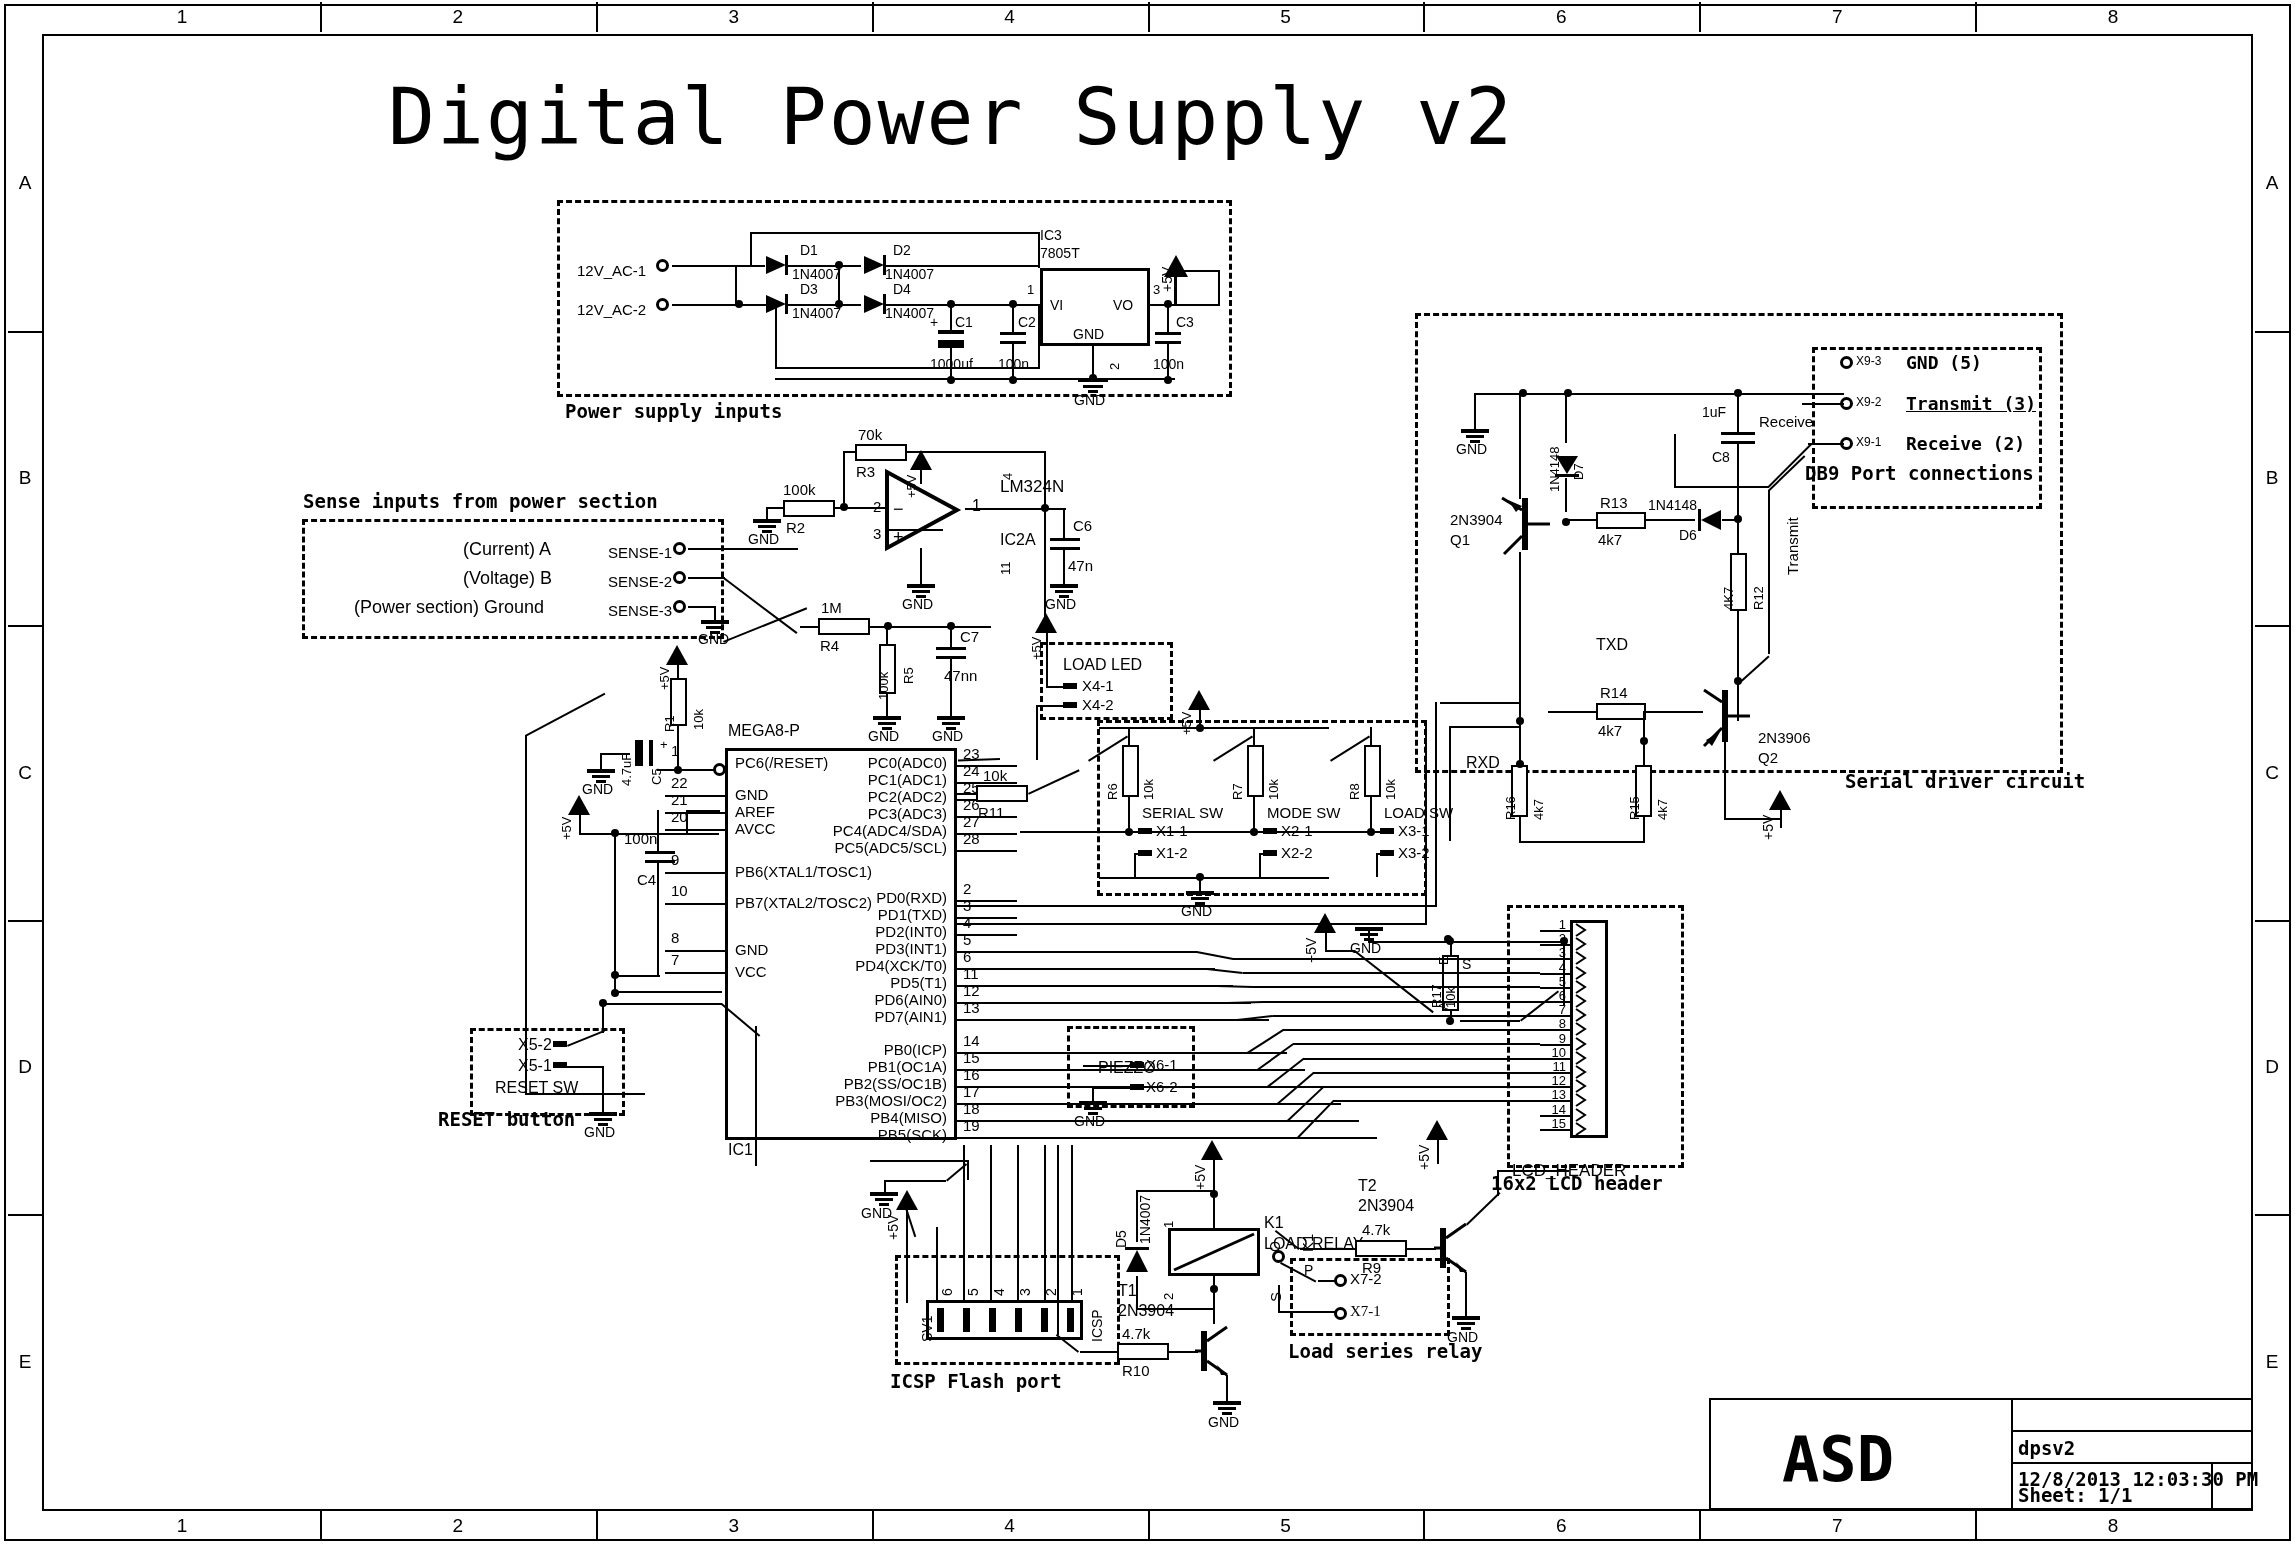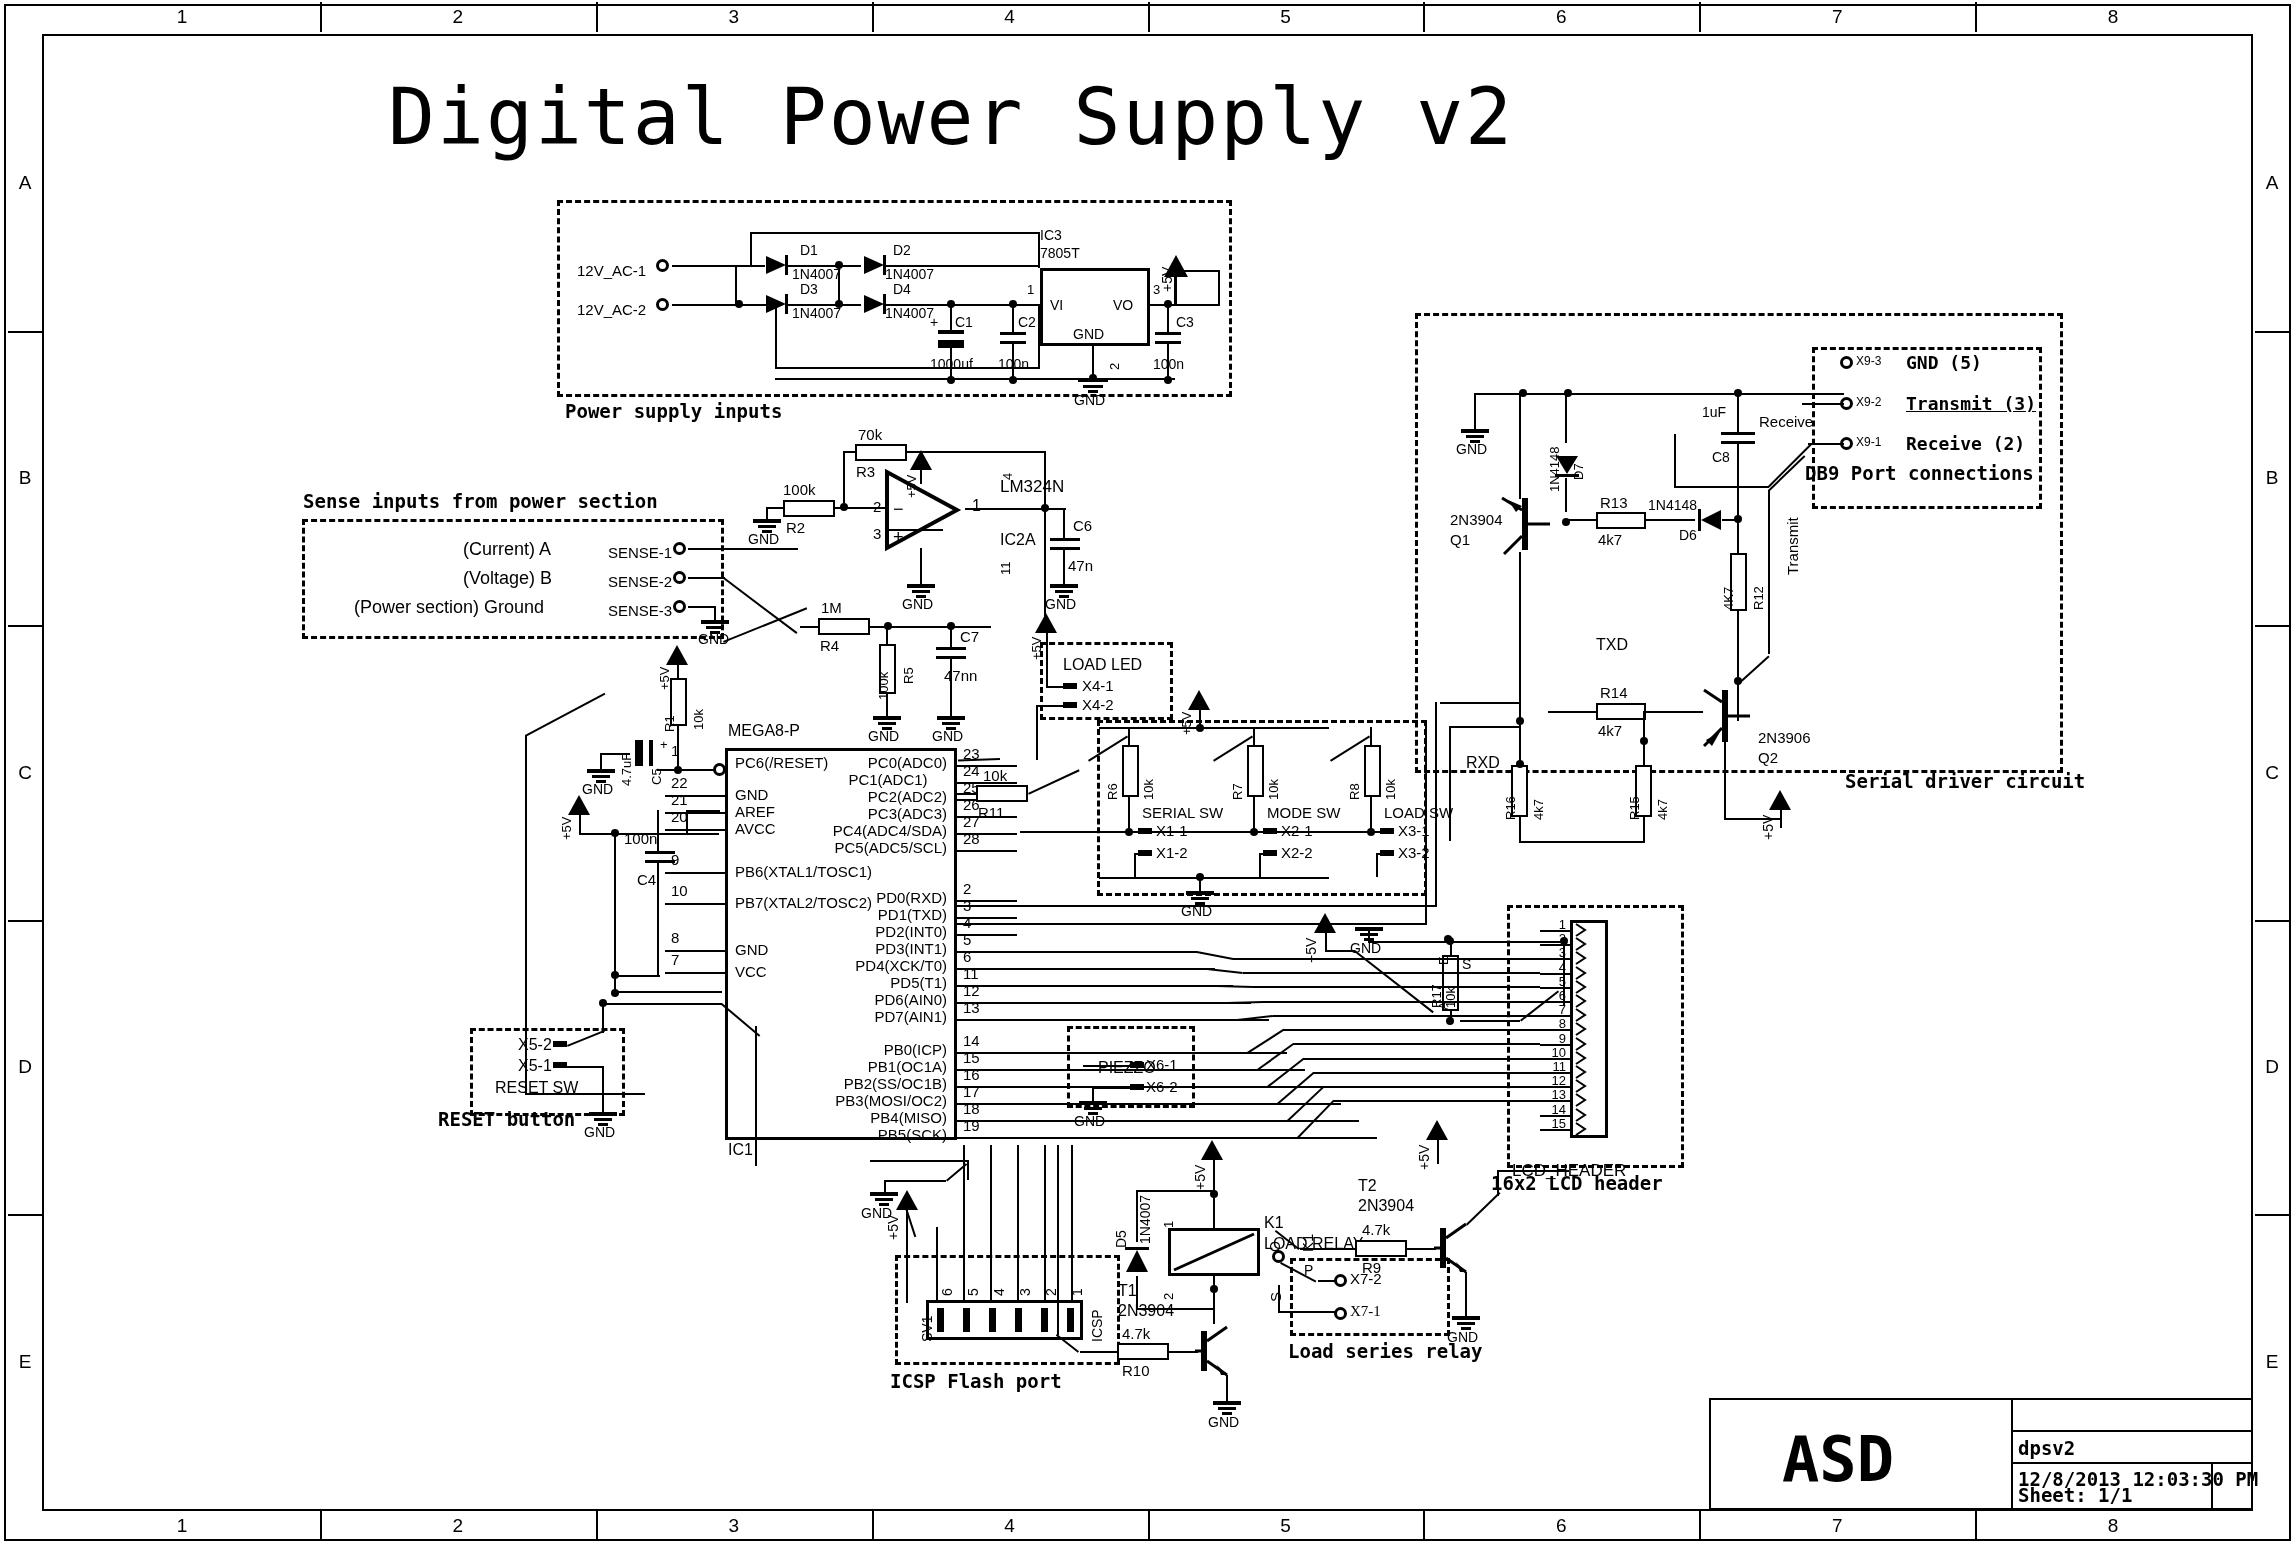--- a/index.html
+++ b/index.html
@@ -375,21 +375,21 @@
       <div class="t s15" style="left: 735px; top: 942px;">GND</div>
       <div class="w wh" style="left: 665px; top: 950px; width: 60px;"></div>
       <div class="t s15" style="left: 671px; top: 952px;">7</div>
       <div class="t s15" style="left: 735px; top: 964px;">VCC</div>
       <div class="w wh" style="left: 665px; top: 972px; width: 60px;"></div>
     </div>
   <div id="mcu-right">
       <div class="t s15" style="left: 745px; top: 755px; width: 202px; text-align: right;">PC0(ADC0)</div>
       <div class="t s15" style="left: 963px; top: 746px;">23</div>
       <div class="w wh" style="left: 957px; top: 765px; width: 60px;"></div>
-      <div class="t s15" style="left: 787px; top: 772px; width: 202px; text-align: center;">PC1(ADC1)</div>
+      <div class="t s15" style="left: 745px; top: 772px; width: 202px; text-align: right;">PC1(ADC1)</div>
       <div class="t s15" style="left: 963px; top: 763px;">24</div>
       <div class="w wh" style="left: 957px; top: 782px; width: 60px;"></div>
       <div class="t s15" style="left: 745px; top: 789px; width: 202px; text-align: right;">PC2(ADC2)</div>
       <div class="t s15" style="left: 963px; top: 780px;">25</div>
       <div class="w wh" style="left: 957px; top: 799px; width: 60px;"></div>
       <div class="t s15" style="left: 745px; top: 806px; width: 202px; text-align: right;">PC3(ADC3)</div>
       <div class="t s15" style="left: 963px; top: 797px;">26</div>
       <div class="w wh" style="left: 957px; top: 816px; width: 60px;"></div>
       <div class="t s15" style="left: 745px; top: 823px; width: 202px; text-align: right;">PC4(ADC4/SDA)</div>
       <div class="t s15" style="left: 963px; top: 814px;">27</div>

